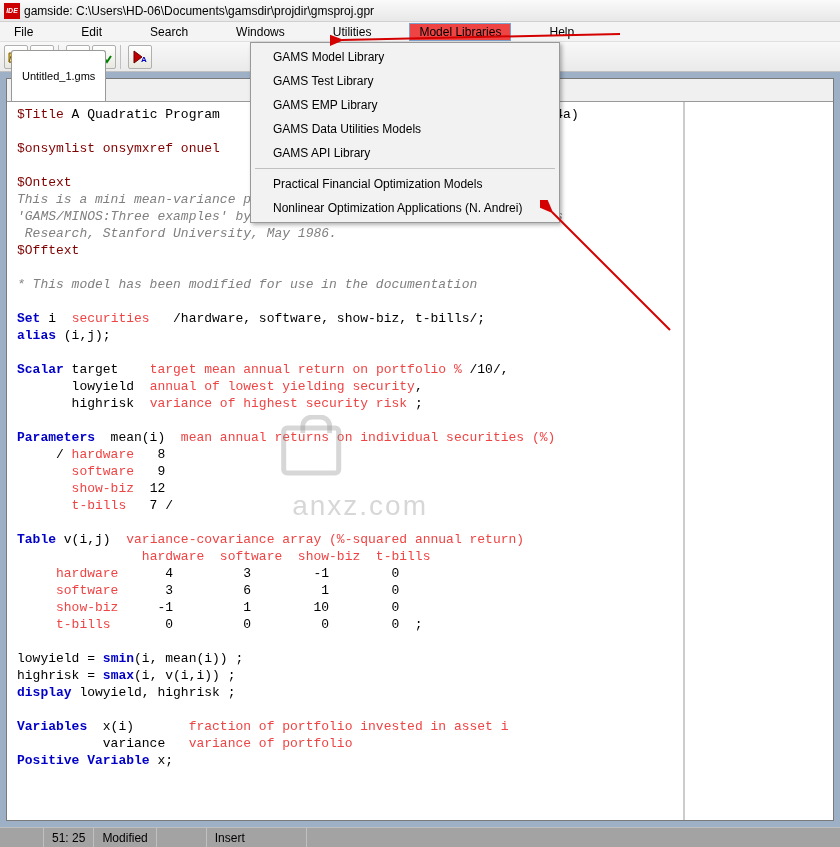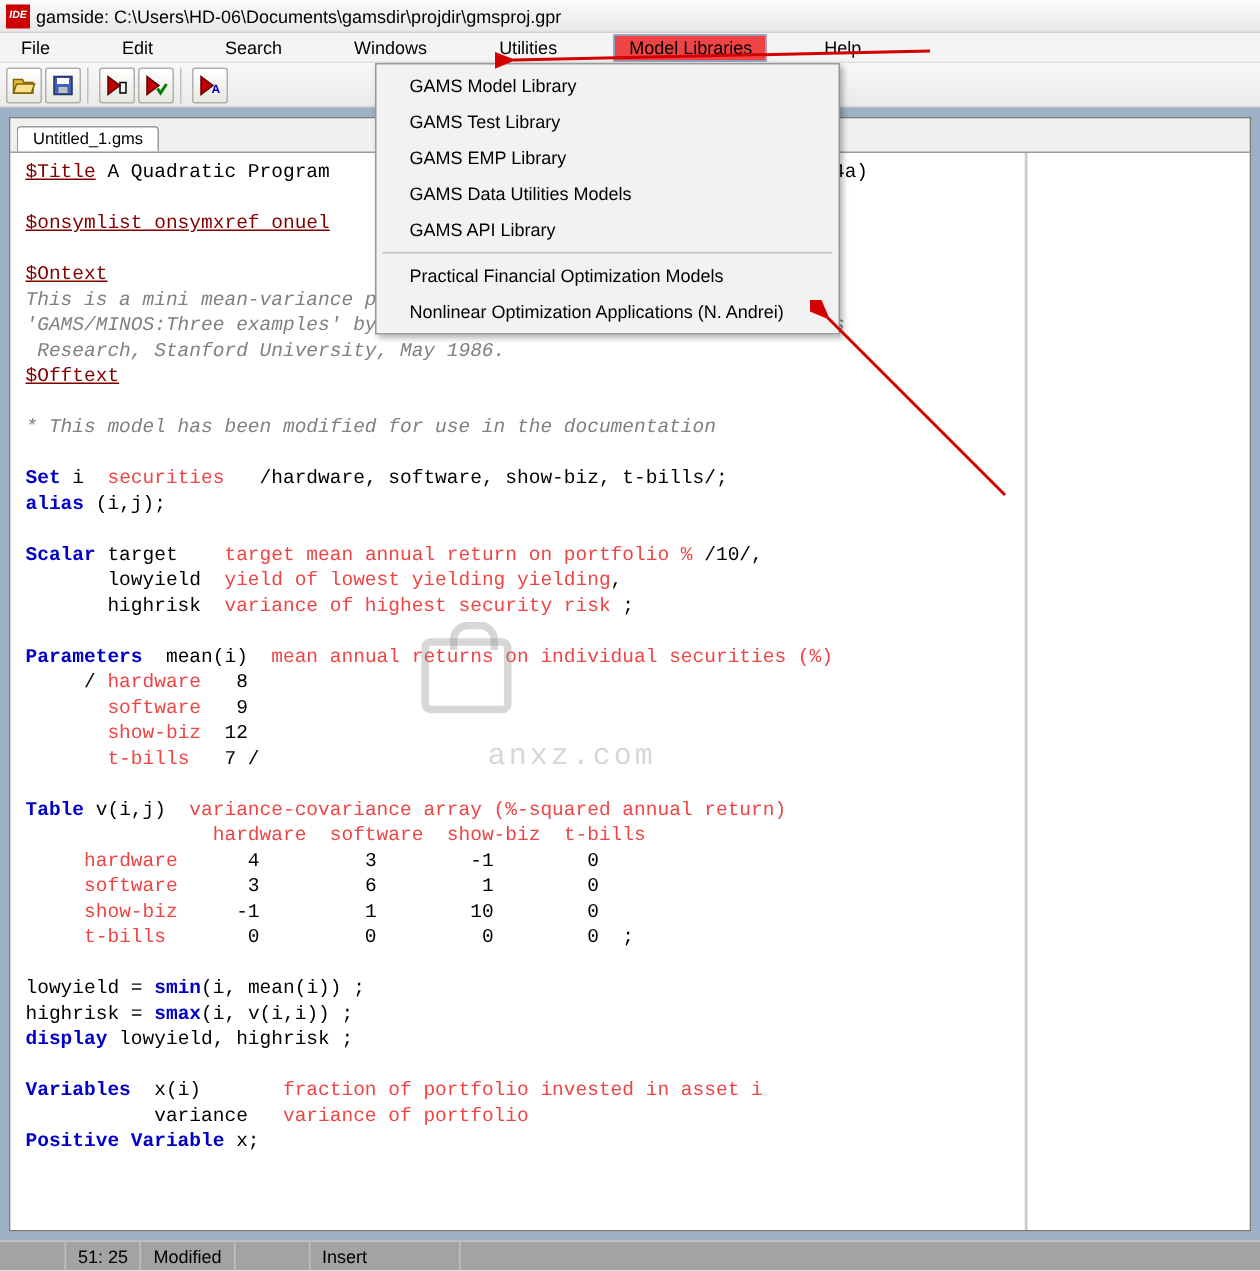--- a/index.html
+++ b/index.html
@@ -106,21 +106,21 @@
   height: 22px;
   display: flex;
   align-items: flex-end;
   padding-left: 4px;
   background: #f0f0f0;
 }
 .tab {
   background: #fff;
   border: 1px solid #999;
   border-bottom: none;
-  padding: 2px 10px;
+  padding: 19px 10px;
   font-size: 11px;
   border-radius: 3px 3px 0 0;
 }
 .editorwrap {
   flex: 1;
   display: flex;
   border-top: 1px solid #999;
 }
 .editor {
   flex: 1;
@@ -135,21 +135,21 @@
   position: relative;
 }
 .sidecol {
   width: 150px;
   background: #fff;
   border-left: 2px solid #ccc;
 }
 .kw { color: #0000c8; font-weight: bold; text-align: right; }
 .cm { color: #808080; font-style: italic; }
 .str { color: #ef4444; }
-.dir { color: #800000; text-decoration: underline; }
+.dir { color: #800000; }
 .statusbar {
   position: absolute;
   left: 0; right: 0; bottom: 0;
   height: 20px;
   background: #a3a3a3;
   border-top: 1px solid #c0c0c0;
   display: flex;
   align-items: center;
   font-size: 12px;
 }
@@ -184,22 +184,22 @@
   position: absolute;
   pointer-events: none;
   z-index: 200;
 }
 .watermark {
   position: absolute;
   top: 50%;
   left: 45%;
   transform: translate(-50%, -50%);
   color: rgba(140,140,140,0.35);
-  font-size: 20px;
-  font-family: Liberation Mono, monospace;
+  font-size: 28px;
+  font-family: Liberation Sans, sans-serif;
   letter-spacing: 2px;
   pointer-events: none;
 }
 .watermark .bag {
   display: block;
   width: 60px;
   height: 50px;
   border: 5px solid rgba(140,140,140,0.35);
   border-radius: 6px;
   margin: 0 auto 4px;
@@ -284,21 +284,21 @@
 'GAMS/MINOS:Three examples' by Alan S. Manne, Department of Operations
  Research, Stanford University, May 1986.</span>
 <span class="dir">$Offtext</span>
 
 <span class="cm">* This model has been modified for use in the documentation</span>
 
 <span class="kw">Set</span> i  <span class="str">securities</span>   /hardware, software, show-biz, t-bills/;
 <span class="kw">alias</span> (i,j);
 
 <span class="kw">Scalar</span> target    <span class="str">target mean annual return on portfolio % </span>/10/,
-       lowyield  <span class="str">yield of lowest yielding yielding</span>,
+       lowyield  <span class="str">annual of lowest yielding security</span>,
        highrisk  <span class="str">variance of highest security risk</span> ;
 
 <span class="kw">Parameters</span>  mean(i)  <span class="str">mean annual returns on individual securities (%)</span>
      / <span class="str">hardware</span>   8
        <span class="str">software</span>   9
        <span class="str">show-biz</span>  12
        <span class="str">t-bills</span>   7 /
 
 <span class="kw">Table</span> v(i,j)  <span class="str">variance-covariance array (%-squared annual return)</span>
                 <span class="str">hardware  software  show-biz  t-bills</span>

